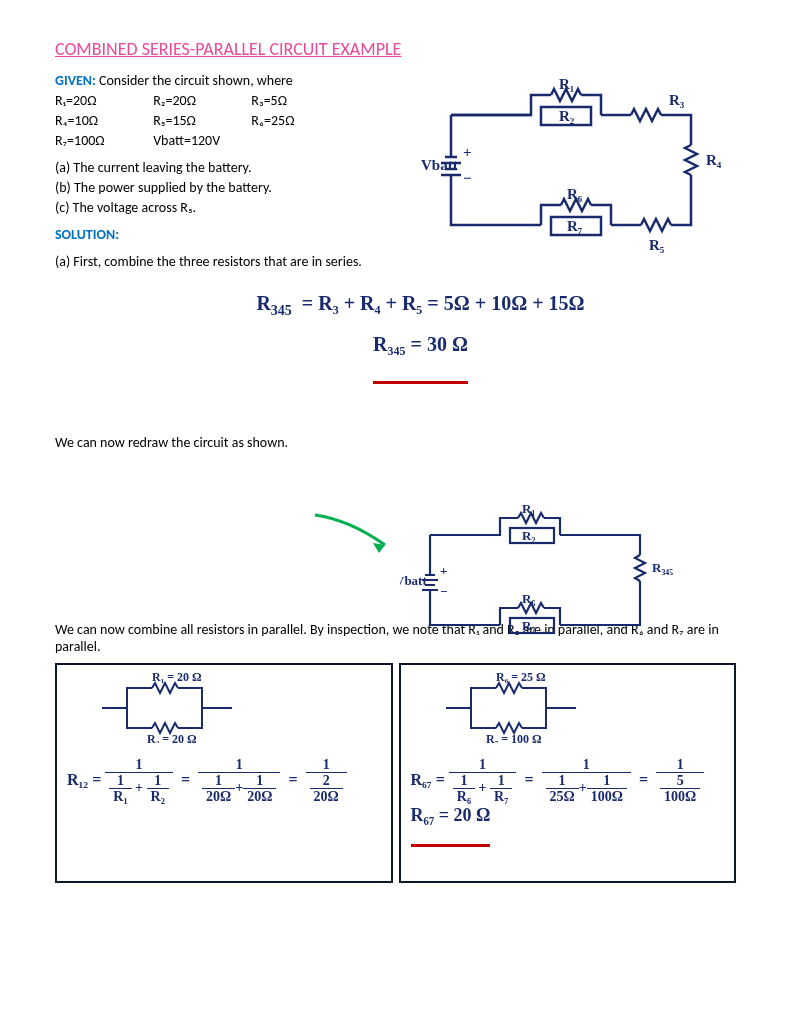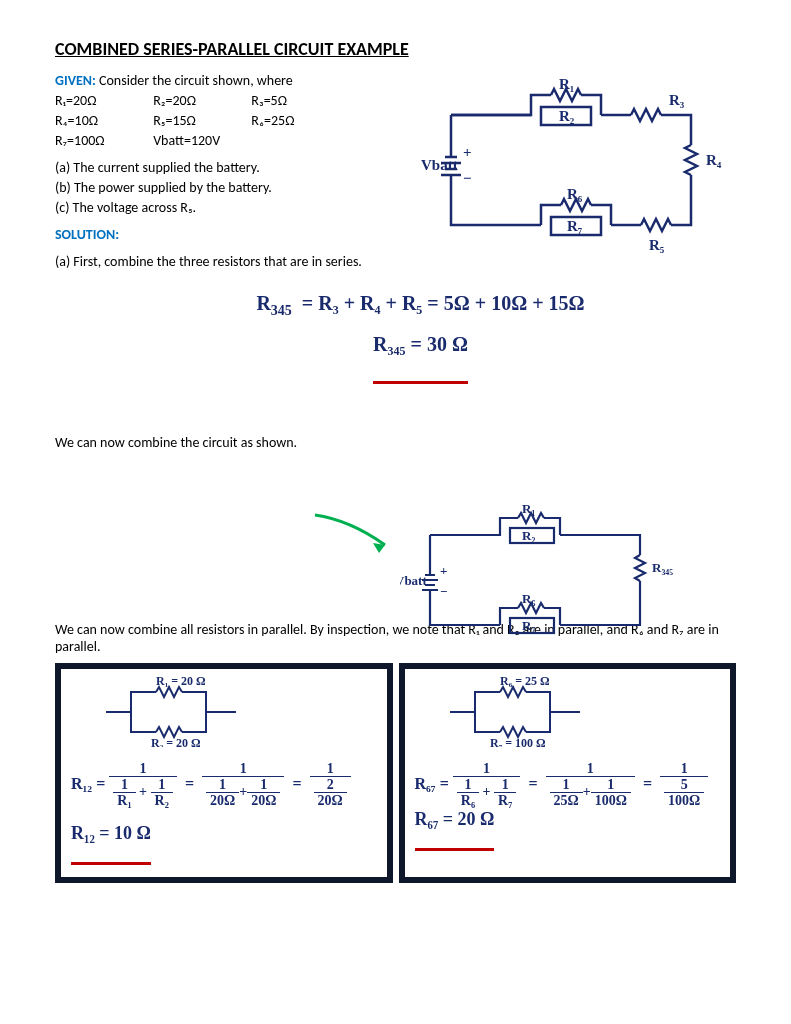--- a/index.html
+++ b/index.html
@@ -7,22 +7,22 @@
     width: 791px;
     height: 1024px;
     background: #fff;
     font-family: Calibri, Arial, sans-serif;
     font-size: 14px;
     color: #000;
     padding: 38px 55px;
     position: relative;
   }
   .title {
-    color: #000000;
-    font-weight: bold;
+    color: #ec4899;
+    font-weight: normal;
     font-size: 18px;
     text-decoration: underline;
     margin-bottom: 12px;
   }
   .sec-label {
     color: #0070c0;
     font-weight: bold;
   }
   .row { margin-bottom: 3px; }
   .rcol { display: inline-block; width: 95px; }
@@ -55,21 +55,21 @@
     top: 510px;
     width: 90px;
     height: 50px;
   }
   .para-boxes {
     display: flex;
     gap: 6px;
     margin-top: 8px;
   }
   .green-box {
-    border: 6px solid #0f172a;
+    border: 2px solid #0f172a;
     padding: 8px 10px;
     width: 340px;
     height: 220px;
     position: relative;
   }
   .small-circ { width: 160px; height: 70px; margin: 0 auto 6px 30px; }
   .frac {
     display: inline-block;
     vertical-align: middle;
     text-align: center;
@@ -100,41 +100,41 @@
     <span class="rcol">R₅=15Ω</span>
     <span class="rcol">R₆=25Ω</span>
   </div>
   <div class="row">
     <span class="rcol">R₇=100Ω</span>
     <span class="rcol">Vbatt=120V</span>
   </div>
 </div>
 
 <div class="sol-block">
-  <div class="row">(a) The current supplied the battery.</div>
+  <div class="row">(a) The current leaving the battery.</div>
   <div class="row">(b) The power supplied by the battery.</div>
   <div class="row">(c) The voltage across R₅.</div>
 </div>
 
 <div class="sol-block">
   <div class="sec-label">SOLUTION:</div>
 </div>
 
 <div class="sol-block">(a) First, combine the three resistors that are in series.</div>
 
 <div class="hand hand-eq" style="margin:14px 0 0 50px">
   <div>
     <span>R</span><sub>345</sub>&nbsp;&nbsp;<span>=  R₃ + R₄ + R₅  =  5Ω + 10Ω + 15Ω</span>
   </div>
   <div>
     <span class="underline-red">R₃₄₅ =  30 Ω</span>
   </div>
 </div>
 
-<div style="margin-top:50px">We can now combine the circuit as shown.</div>
+<div style="margin-top:50px">We can now redraw the circuit as shown.</div>
 
 <div style="margin-top:170px">We can now combine all resistors in parallel. By inspection, we note that R₁ and R₂ are in parallel, and R₆ and R₇ are in parallel.</div>
 
 <svg class="circ-main hand" viewBox="0 0 320 190">
   <g fill="none" stroke="#1a2b6d" stroke-width="2.5">
     <path d="M30,40 L110,40 L110,20 L130,20"></path>
     <path d="M130,20 l3,-6 l6,12 l6,-12 l6,12 l6,-12 l3,6"></path>
       <path d="M160,20 L180,20 L180,40"></path>
     <rect x="120" y="32" width="50" height="18"></rect>
     <path d="M180,40 L210,40"></path>
@@ -217,23 +217,20 @@
       <text x="50" y="70" fill="#1a2b6d" font-size="12" font-family="Comic Sans MS" font-weight="bold">R₂ = 20 Ω</text>
     </svg>
     <div class="eq-line" style="font-size:16px">
       <span>R₁₂ =</span>
       <span class="frac"><span class="top">1</span><span class="bot"><span class="frac"><span class="top">1</span><span class="bot">R₁</span></span> + <span class="frac"><span class="top">1</span><span class="bot">R₂</span></span></span></span>
       &nbsp;=&nbsp;
       <span class="frac"><span class="top">1</span><span class="bot"><span class="frac"><span class="top">1</span><span class="bot">20Ω</span></span>+<span class="frac"><span class="top">1</span><span class="bot">20Ω</span></span></span></span>
       &nbsp;=&nbsp;
       <span class="frac"><span class="top">1</span><span class="bot"><span class="frac"><span class="top">2</span><span class="bot">20Ω</span></span></span></span>
     </div>
-    <div style="margin-top:14px;font-size:18px">
-      <span class="underline-red">R₁₂ =  10 Ω</span>
-    </div>
   </div>
 
   <div class="green-box hand">
     <svg class="small-circ" viewBox="0 0 160 70">
       <g fill="none" stroke="#1a2b6d" stroke-width="2">
         <path d="M5,35 L30,35 L30,15 L55,15"></path>
         <path d="M55,15 l3,-5 l5,10 l5,-10 l5,10 l5,-10 l3,5"></path>
           <path d="M81,15 L105,15 L105,35 L135,35"></path>
         <path d="M30,35 L30,55 L55,55"></path>
         <path d="M55,55 l3,-5 l5,10 l5,-10 l5,10 l5,-10 l3,5"></path>

